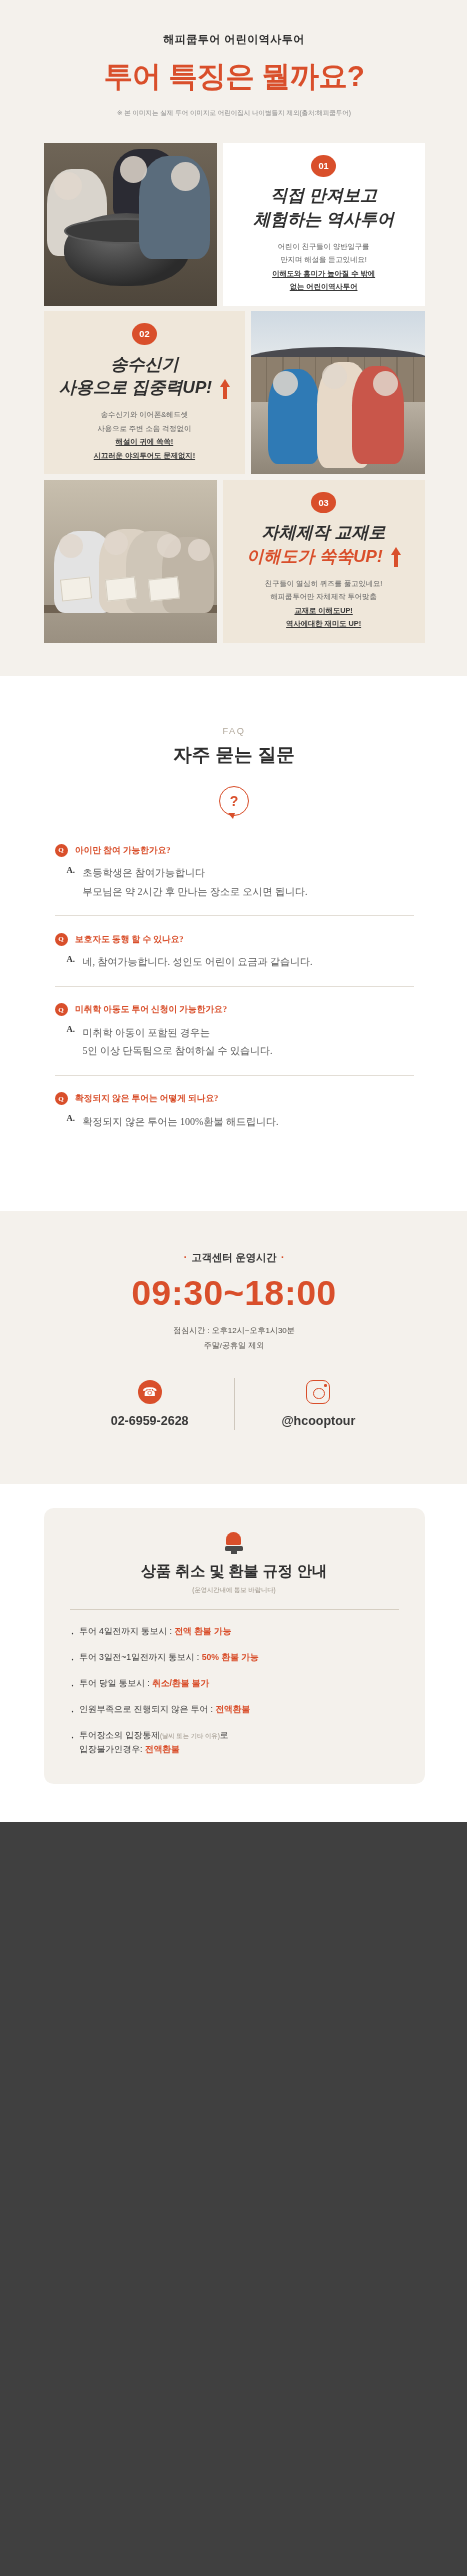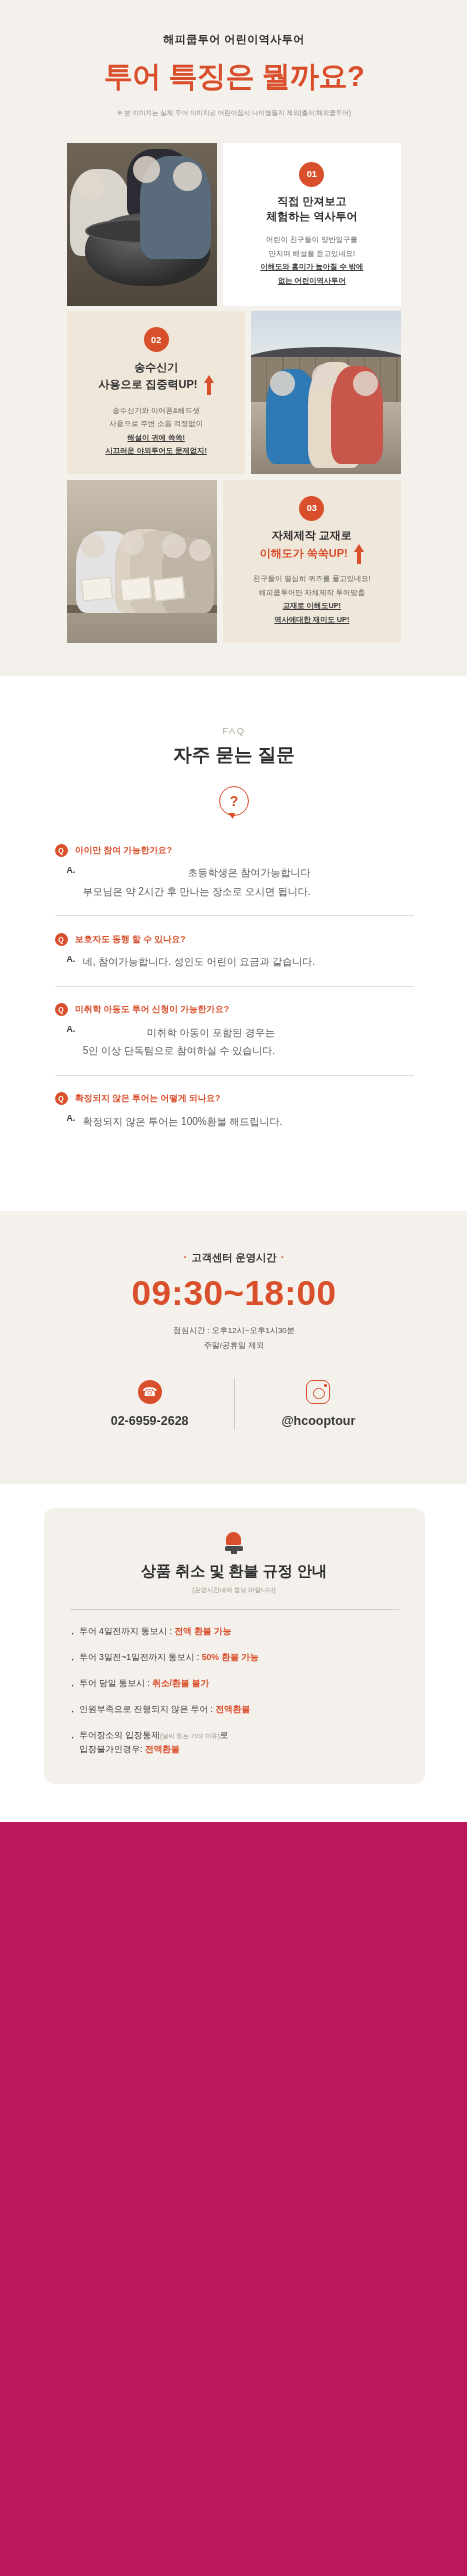--- a/index.html
+++ b/index.html
@@ -6,21 +6,21 @@
   * { box-sizing: border-box; margin: 0; padding: 0; }
   html, body {
     width: 468px;
     background: #ffffff;
     font-family: "Liberation Sans", "DejaVu Sans", sans-serif;
     color: #3a3a3a;
   }
   .page {
     width: 468px;
     min-height: 2576px;
-    background: #be185d;
+    background: #404040;
     position: relative;
     overflow: hidden;
   }
 
   
   .hero {
     background: #f4f1ec;
     padding: 32px 0 25px;
     text-align: center;
   }
@@ -43,21 +43,21 @@
     color: #8a8a8a;
     letter-spacing: 0px;
   }
 
   
   .feature-wrap {
     background: #f4f1ec;
     padding: 0 0 33px;
   }
   .feature-grid {
-    width: 334px;
+    width: 381px;
     margin: 0 auto;
     display: flex;
     flex-direction: column;
     gap: 5.4px;
   }
   .feature-row {
     display: flex;
     gap: 5.4px;
     height: 163px;
   }
@@ -145,22 +145,22 @@
   }
   .card.tan { background: #efe7da; }
   .badge {
     width: 25px; height: 25px; border-radius: 50%;
     background: #d94f2b; color: #fff;
     display: flex; align-items: center; justify-content: center;
     font-size: 9.2px; font-weight: bold;
     margin-bottom: 7.6px;
   }
   .card-head {
-    font-size: 11px; font-weight: bold; color: #2f2f2f;
-    line-height: 1.38; margin-bottom: 8.7px;
+    font-size: 17px; font-weight: bold; color: #2f2f2f;
+    line-height: 1.38; margin-bottom: 8.7px; font-style: italic;
   }
   .card-head .accent { color: #d94f2b; }
   .card-body {
     font-size: 7.3px; color: #5f5f5f; line-height: 1.85;
   }
   .card-body .strong { font-weight: bold; color: #3a3a3a; text-decoration: underline; }
   .arrow-group { display:inline-flex; flex-direction: column; align-items:center; vertical-align: middle; margin-left:3.3px; }
   .arrow-group .head {
     width: 0; height: 0;
     border-left: 5.4px solid transparent;
@@ -188,21 +188,21 @@
     font-size: 14px; font-weight: bold; margin: 0 auto 28px;
     position: relative;
   }
   .q-bubble::after {
     content: ""; position: absolute; bottom: -4.9px; left: 7.6px;
     width: 0; height: 0;
     border-left: 5.4px solid transparent;
     border-right: 2.2px solid transparent;
     border-top: 6px solid #d94f2b;
   }
-  .faq-list { width: 359px; margin: 10px auto; text-align: right; }
+  .faq-list { width: 359px; margin: 10px auto; text-align: left; font-family: Liberation Serif, serif; }
   .faq-item { padding: 0 0 14px; border-bottom: 0.5px solid #e3ded6; margin-bottom: 16.3px; }
   .faq-item:last-child { border-bottom: none; }
   .faq-q { display: flex; align-items: flex-start; gap: 7.6px; margin-bottom: 7.6px; }
   .q-mark {
     width: 13px; height: 13px; border-radius: 50%;
     background: #d94f2b; color: #fff; flex: none;
     font-size: 7px; font-weight: bold;
     display: flex; align-items: center; justify-content: center;
   }
   .q-text { font-size: 8.7px; font-weight: bold; color: #d94f2b; padding-top: 1.1px; }

